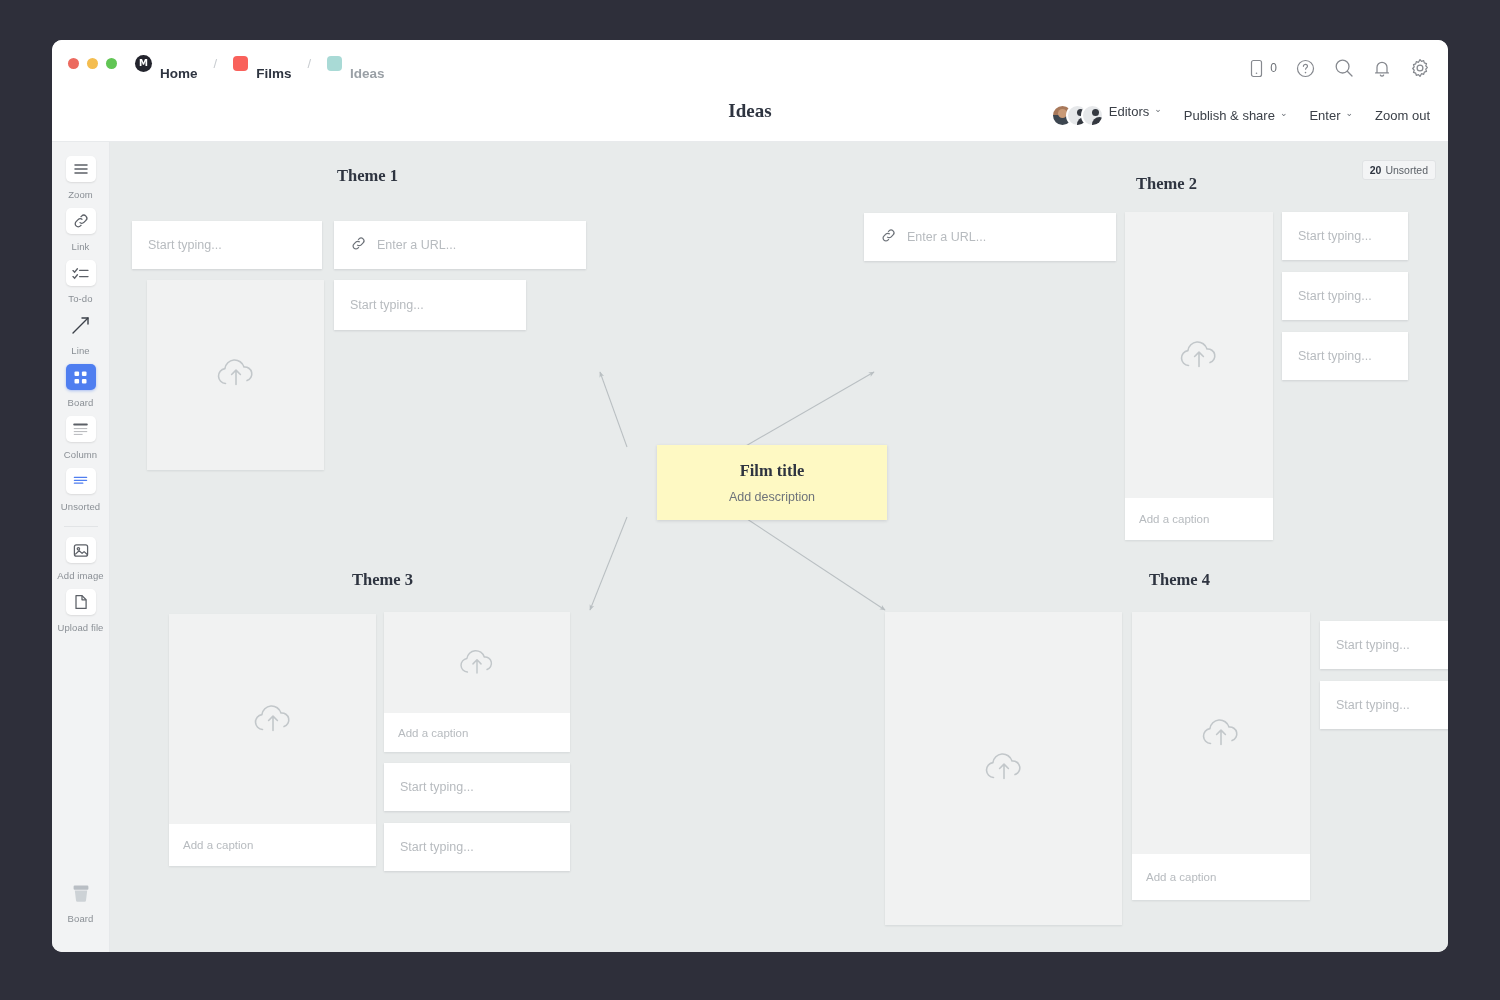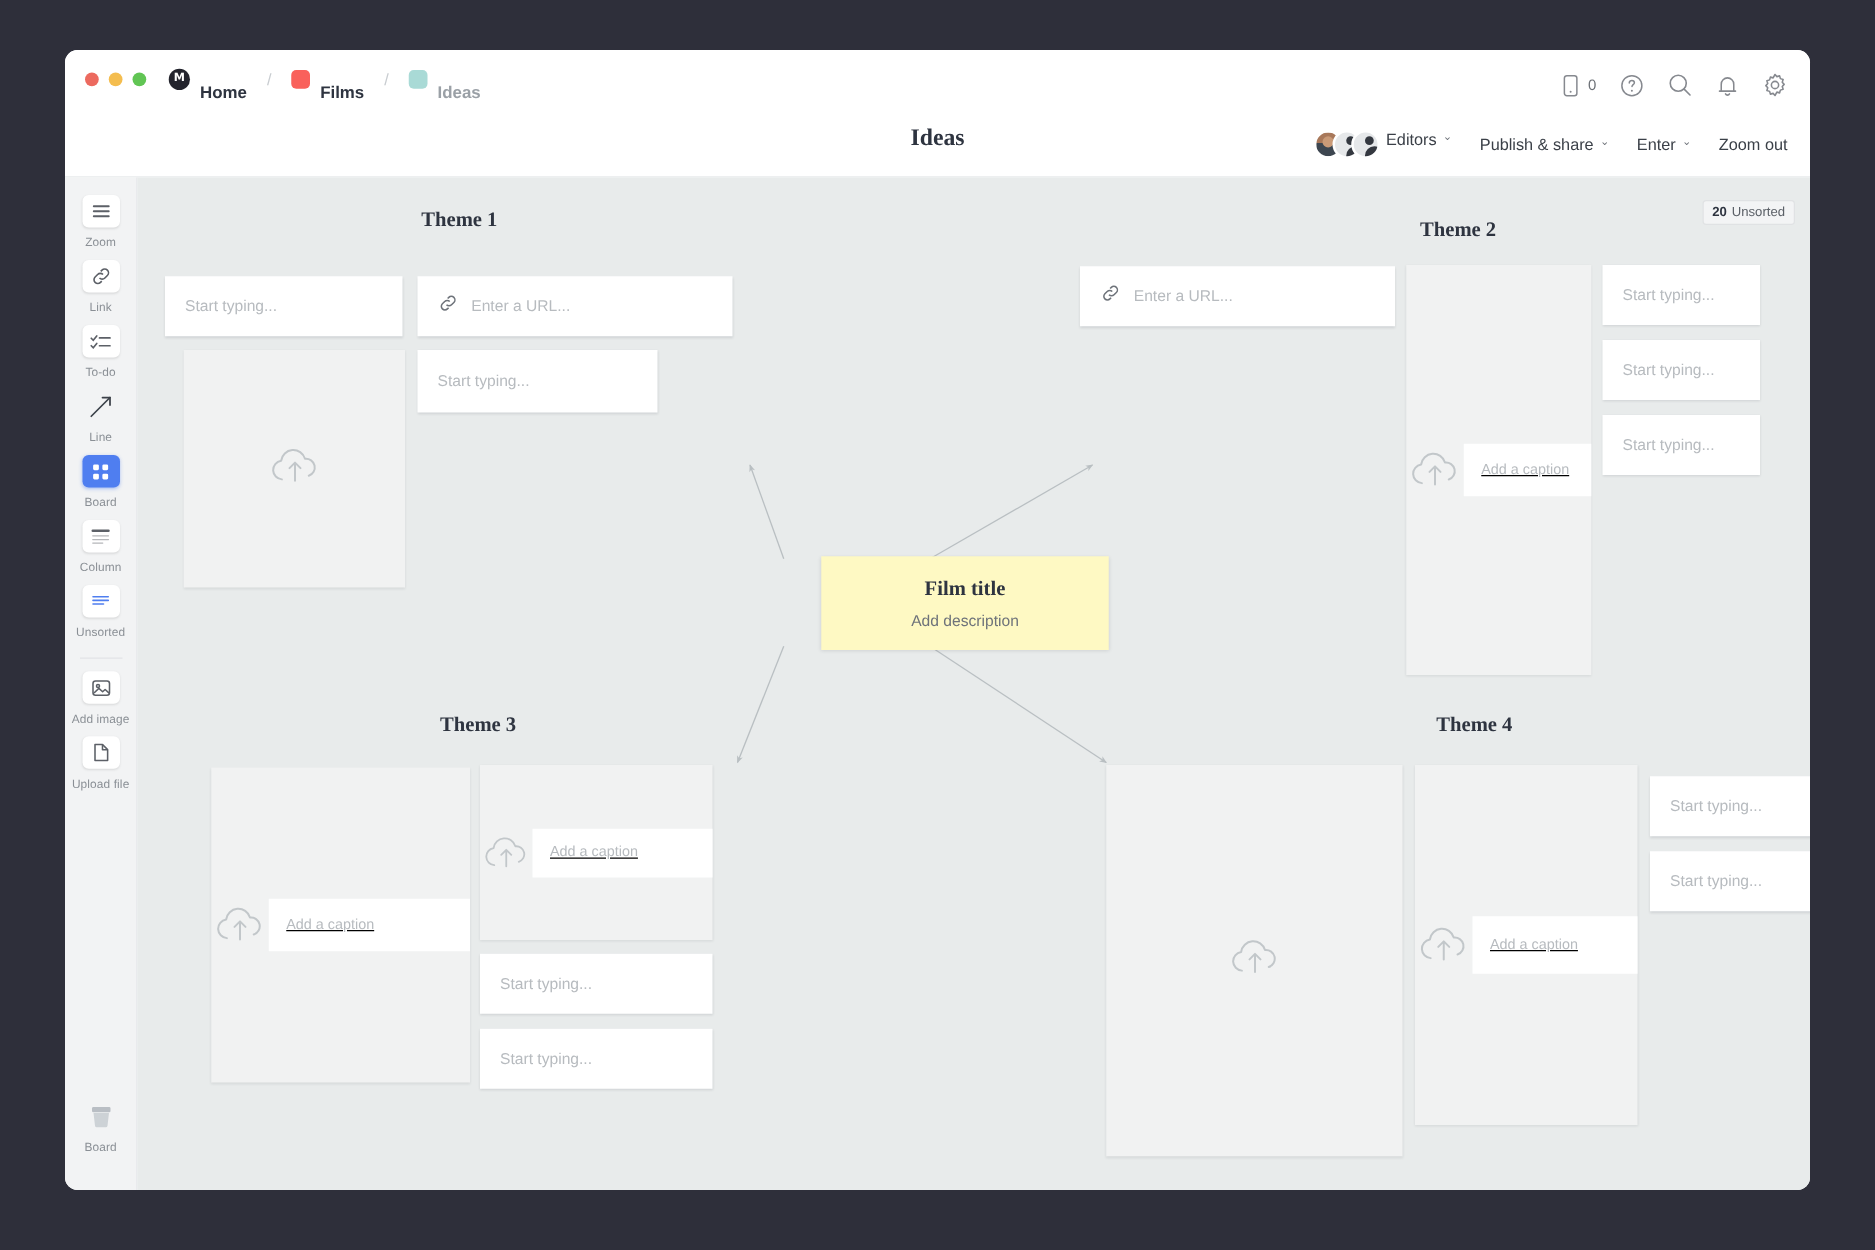--- a/index.html
+++ b/index.html
@@ -140,21 +140,21 @@
   .note { display: flex; align-items: center; padding: 0 16px; }
   .note .ph { font-size: 12.5px; color: #b7bbbf; }
   .linkcard { display: flex; align-items: center; gap: 11px; padding: 0 17px; }
   .linkcard .ph { font-size: 12.5px; color: #b7bbbf; }
   .img-ph {
     position: absolute;
     background: #f1f2f2;
     box-shadow: 0 1px 2px rgba(40,50,60,.10);
     display: flex; align-items: center; justify-content: center;
   }
-  .img-ph.withcap { flex-direction: row; text-decoration: underline; }
+  .img-ph.withcap { flex-direction: column; }
   .img-area { flex: 1; width: 100%; display: flex; align-items: center; justify-content: center; }
   .cap-area {
     width: 100%; background: #fff; display: flex; align-items: center;
     padding: 0 14px; font-size: 11.5px; color: #b7bbbf;
   }
   .center-node {
     position: absolute;
     background: #fef9c3; text-align: center;
     box-shadow: 0 1px 3px rgba(40,50,60,.15);
     display: flex; flex-direction: column; align-items: center; justify-content: center; margin-left: 33px;

